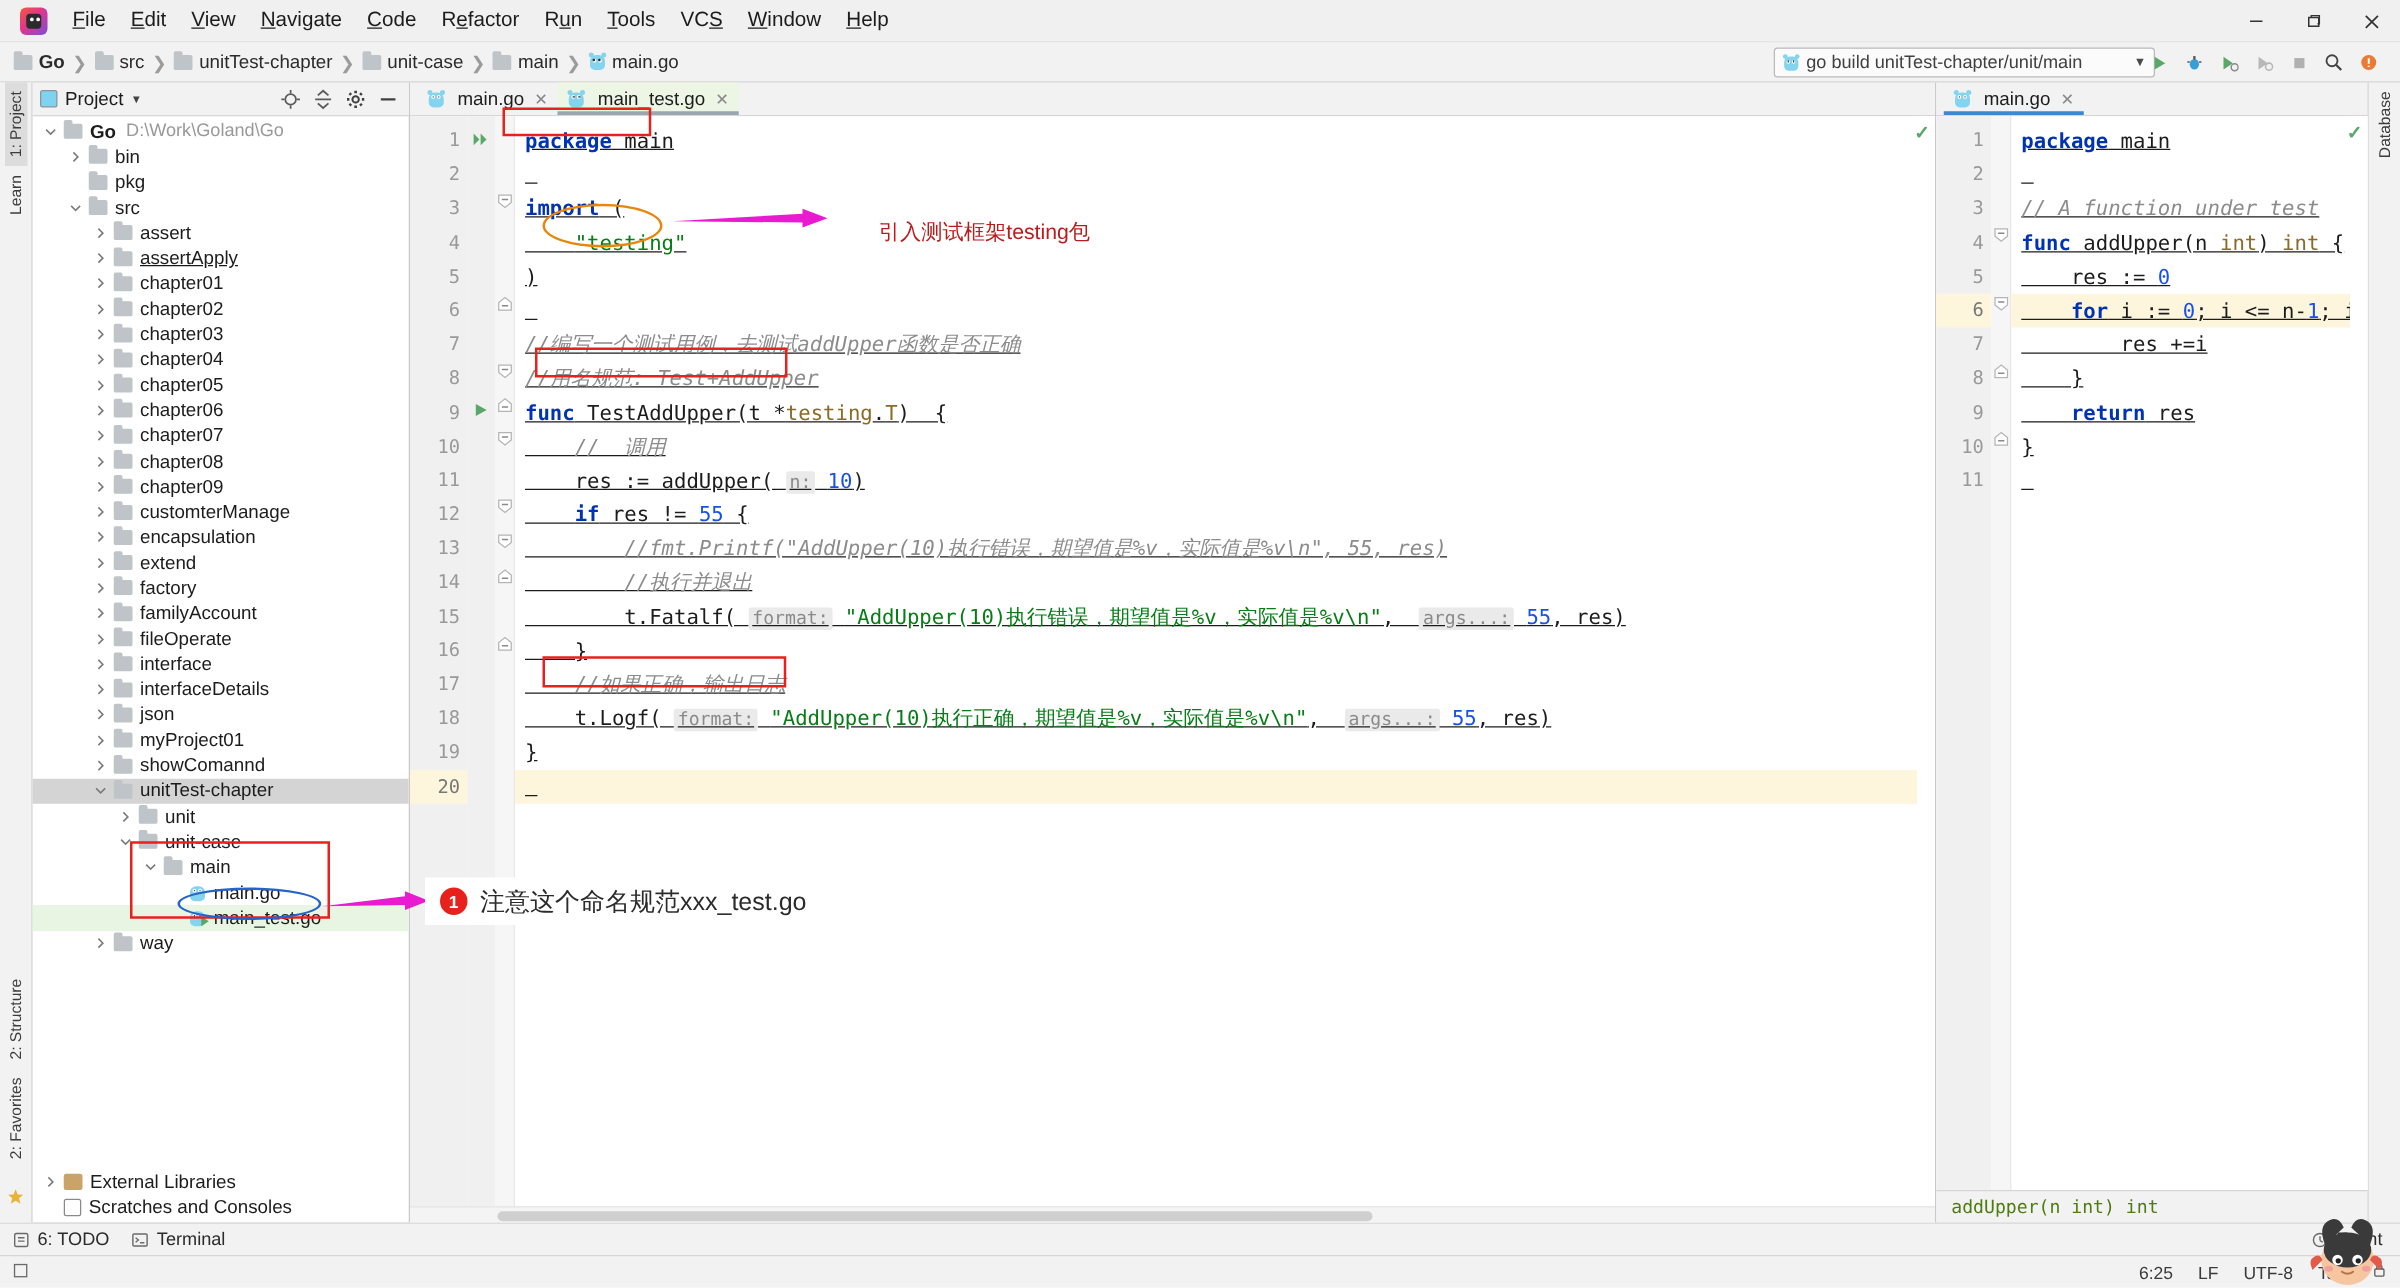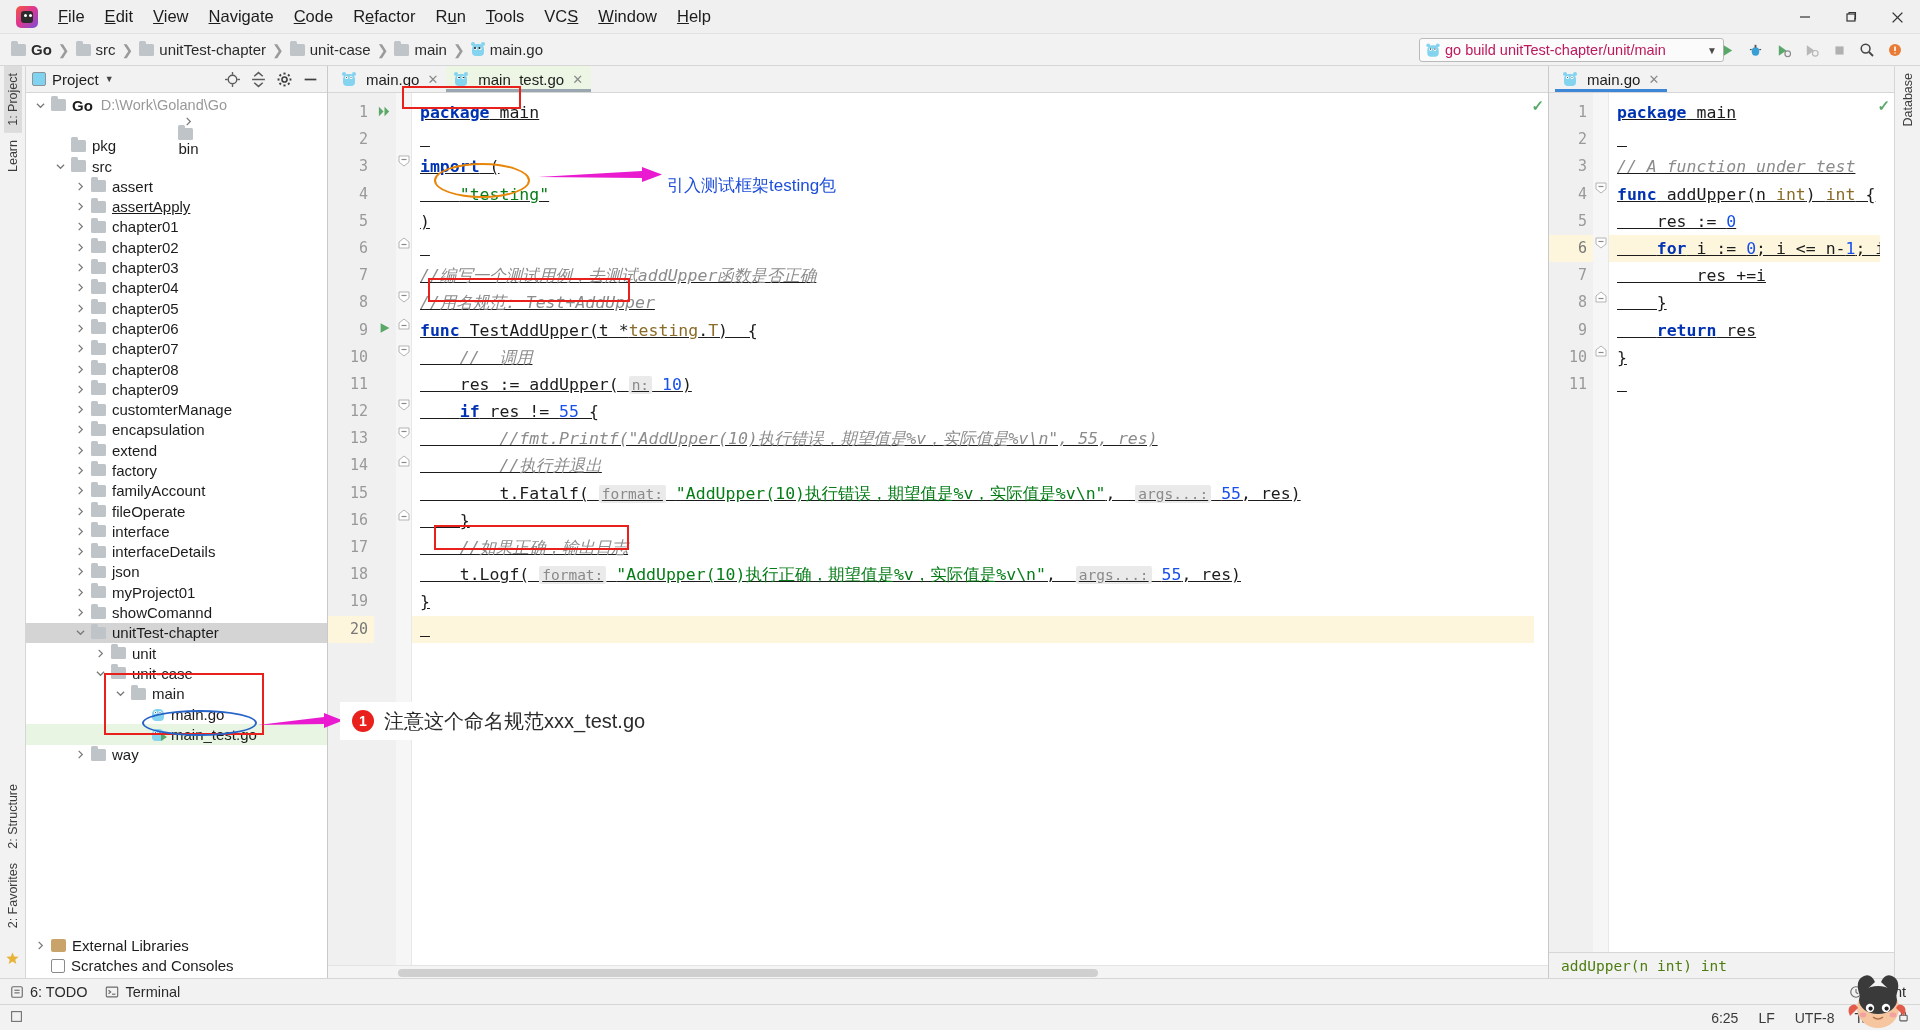--- a/index.html
+++ b/index.html
@@ -85,21 +85,21 @@
     position:absolute; left:0px; top:0px; width:4px; height:4px; border-radius:50%;
     background:#84d3ef; box-shadow:10px 0 0 #84d3ef;
   }
 
   .runconf {
     position:absolute; right:196px; top:4px; height:24px;
     display:flex; align-items:center; padding:0 6px 0 6px;
     border:1px solid #b9b9b9; background:#fbfbfb; border-radius:3px; min-width:305px;
   }
   .runconf .go-ic { transform:scale(0.95); }
-  .runconf .rc-label { font-size:14.5px; color:#be185d; white-space:nowrap; }
+  .runconf .rc-label { font-size:14.5px; color:#404040; white-space:nowrap; }
   .runconf .caret { margin-left:auto; color:#4a4a4a; font-size:10px; padding-left:8px; }
 
   .tb-icons { position:absolute; right:12px; top:0; height:32px; display:flex; align-items:center; gap:2px; }
   .tbi { width:26px; height:26px; display:flex; align-items:center; justify-content:center; cursor:default; }
 
   
   .mainrow { flex:1; display:flex; min-height:0; }
 
   
   .leftstrip {
@@ -263,21 +263,21 @@
     display:flex; align-items:center; padding:0 10px; font-size:14px; color:#3a3a3a;
   }
   .sb-right { margin-left:auto; display:flex; align-items:center; gap:20px; }
   .sb-item { cursor:default; }
 
   
   .anno { position:absolute; pointer-events:none; }
   .redbox { border:2.5px solid #e8211c; }
   .ellipse { border:2.5px solid #e8860a; border-radius:50%; }
   .anno-text {
-    color:#1d4ed8; font-size:17px; font-family:"Liberation Sans", sans-serif;
+    color:#b91c1c; font-size:17px; font-family:"Liberation Sans", sans-serif;margin-left:36px;
   }
   .callout {
     background:#fff; border:none; display:flex; align-items:center; gap:10px;
     padding:5px 12px; font-size:20px; color:#2b2b2b;
   }
   .badge-num {
     width:22px; height:22px; border-radius:50%; background:#e8211c; color:#fff;
     display:flex; align-items:center; justify-content:center; font-size:14px; font-weight:bold;
   }
   .mascot { position:absolute; right:6px; bottom:-2px; width:70px; height:62px; }
@@ -490,21 +490,21 @@
             <span class="arrow">
               <svg width="9" height="9" viewBox="0 0 10 10">
                 <polyline points="1,3 5,7 9,3" fill="none" stroke="#7a7a7a" stroke-width="1.4"></polyline>
               </svg>
             </span>
             <span style="width:4px"></span>
             <span class="tfold"></span>
             <span class="tlabel bold">Go</span>
             <span class="tpath">D:\Work\Goland\Go</span>
           </div>
-          <div class="trow" style="padding-left: 28px; flex-direction: column;">
+          <div class="trow" style="padding-left: 28px;">
             <span class="arrow">
               <svg width="9" height="9" viewBox="0 0 10 10">
                 <polyline points="3,1 7,5 3,9" fill="none" stroke="#7a7a7a" stroke-width="1.4"></polyline>
               </svg>
             </span>
             <span style="width:4px"></span>
             <span class="tfold"></span>
             <span class="tlabel">bin</span>
           </div>
           <div class="trow" style="padding-left: 28px;">

